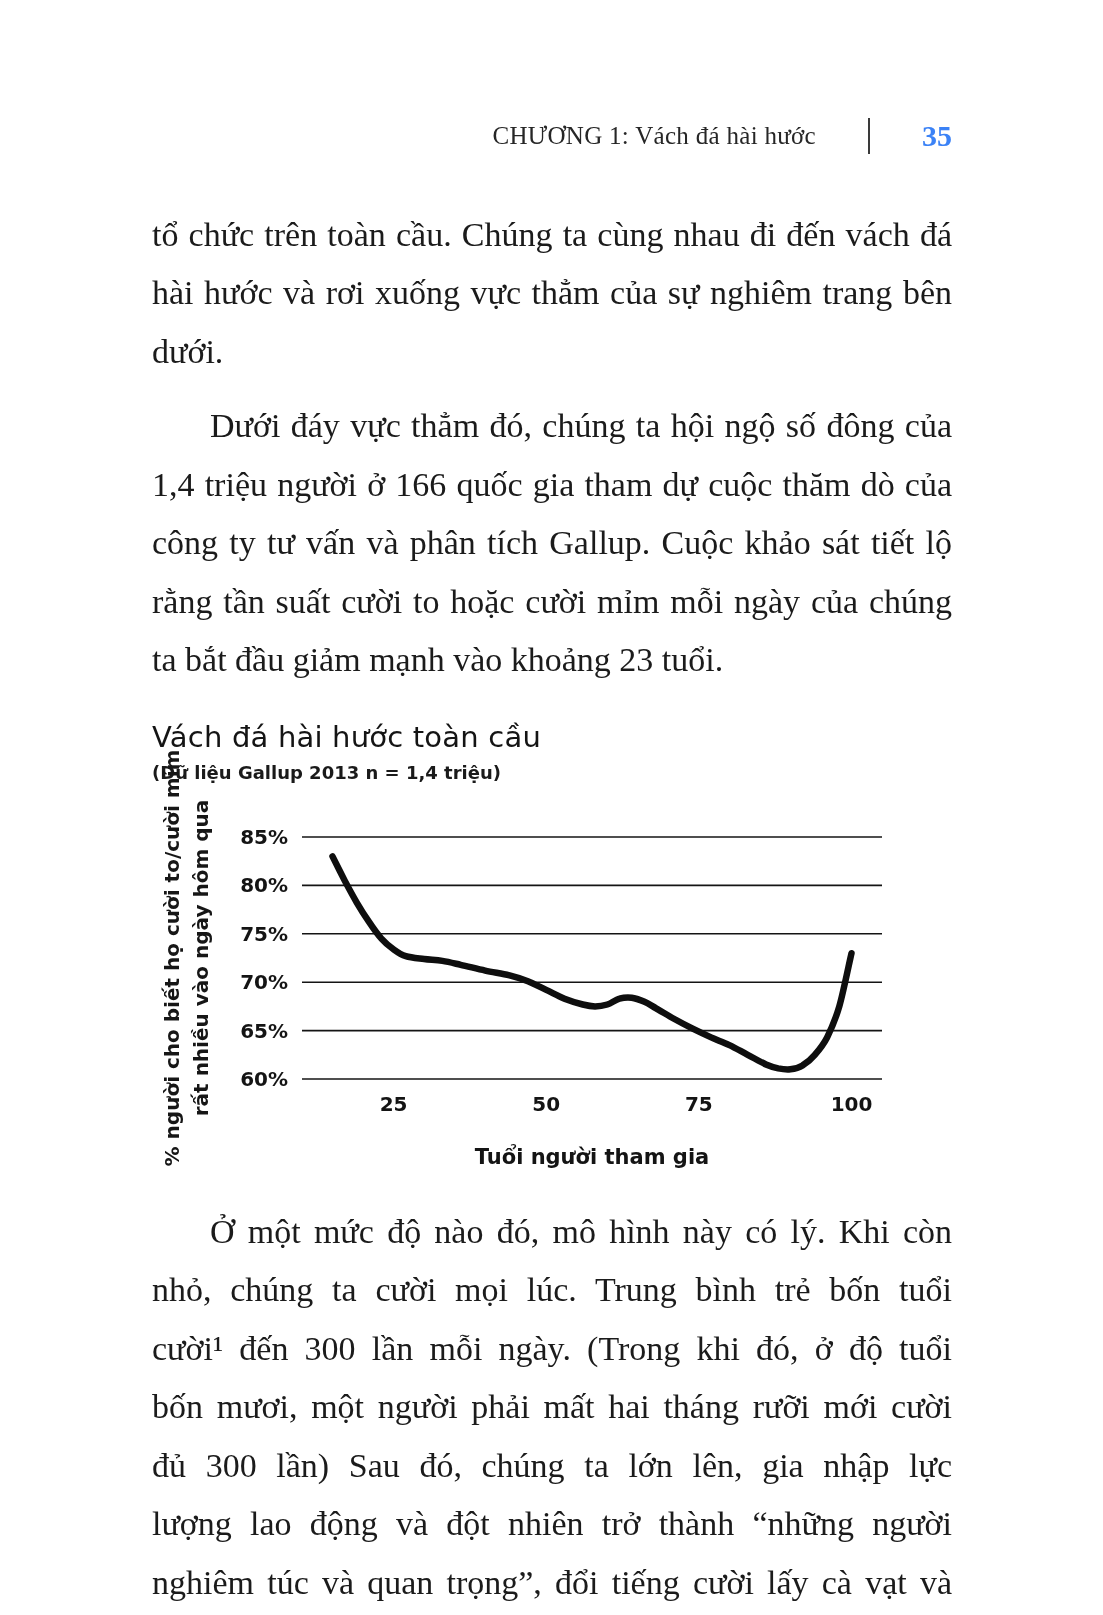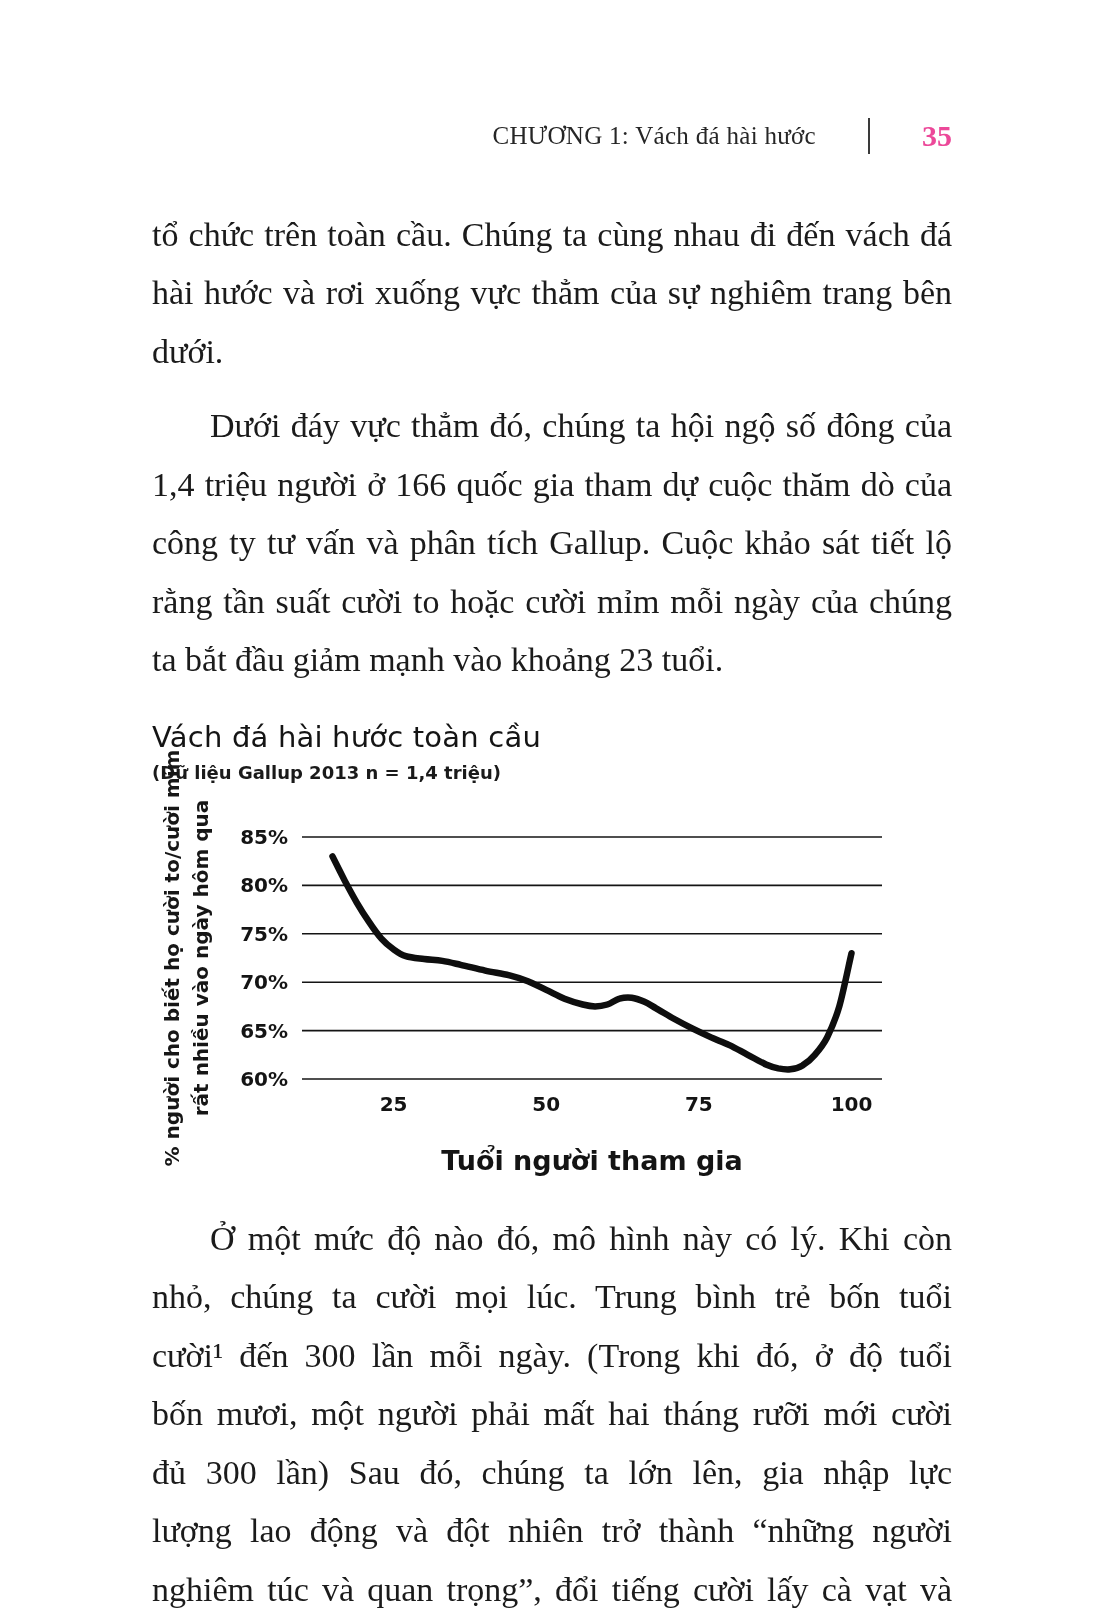--- a/index.html
+++ b/index.html
@@ -13,21 +13,21 @@
     overflow:hidden;
   }
   
   .running-header{
     display:flex;justify-content:flex-end;align-items:center;
     margin-bottom:52px;
     gap:36px;
   }
   .chapter-title{font-size:25px;letter-spacing:.3px;color:#262626;}
   .header-divider{width:2px;height:36px;background:#3a3a3a;margin:0 16px;}
-  .page-number{font-size:30px;font-weight:bold;color:#ec4899;}
+  .page-number{font-size:30px;font-weight:bold;color:#3b82f6;}
   
   .body-copy p{
     font-size:34px;line-height:1.72;margin:0 0 16px 0;
     text-align:justify;
   }
   .body-copy p.indent{text-indent:58px;}
   
   .chart-title{
     font-family:"DejaVu Sans", sans-serif;
     font-weight:normal;font-size:29px;color:#141414;
@@ -51,21 +51,21 @@
   .plot-svg{display:block;}
   .gridline{stroke:#141414;stroke-width:1.6;}
   .tick-label{
     font-family:"DejaVu Sans", sans-serif;
     font-size:20px;font-weight:600;fill:#141414;
   }
   .curve{fill:none;stroke:#0e0e0e;stroke-width:6.5;stroke-linecap:round;stroke-linejoin:round;}
   .xlabel{
     width:700px;margin:6px 0 0 90px;text-align:center;
     font-family:"DejaVu Sans", sans-serif;
-    font-weight:bold;font-size:27px;color:#141414;
+    font-weight:bold;font-size:21px;color:#141414;
   }
   .after-chart{margin-top:34px;}
   .after-chart p{word-spacing:3px;}
 </style>
 </head>
 <body>
 
 <div class="page">
 
   <div class="running-header">

